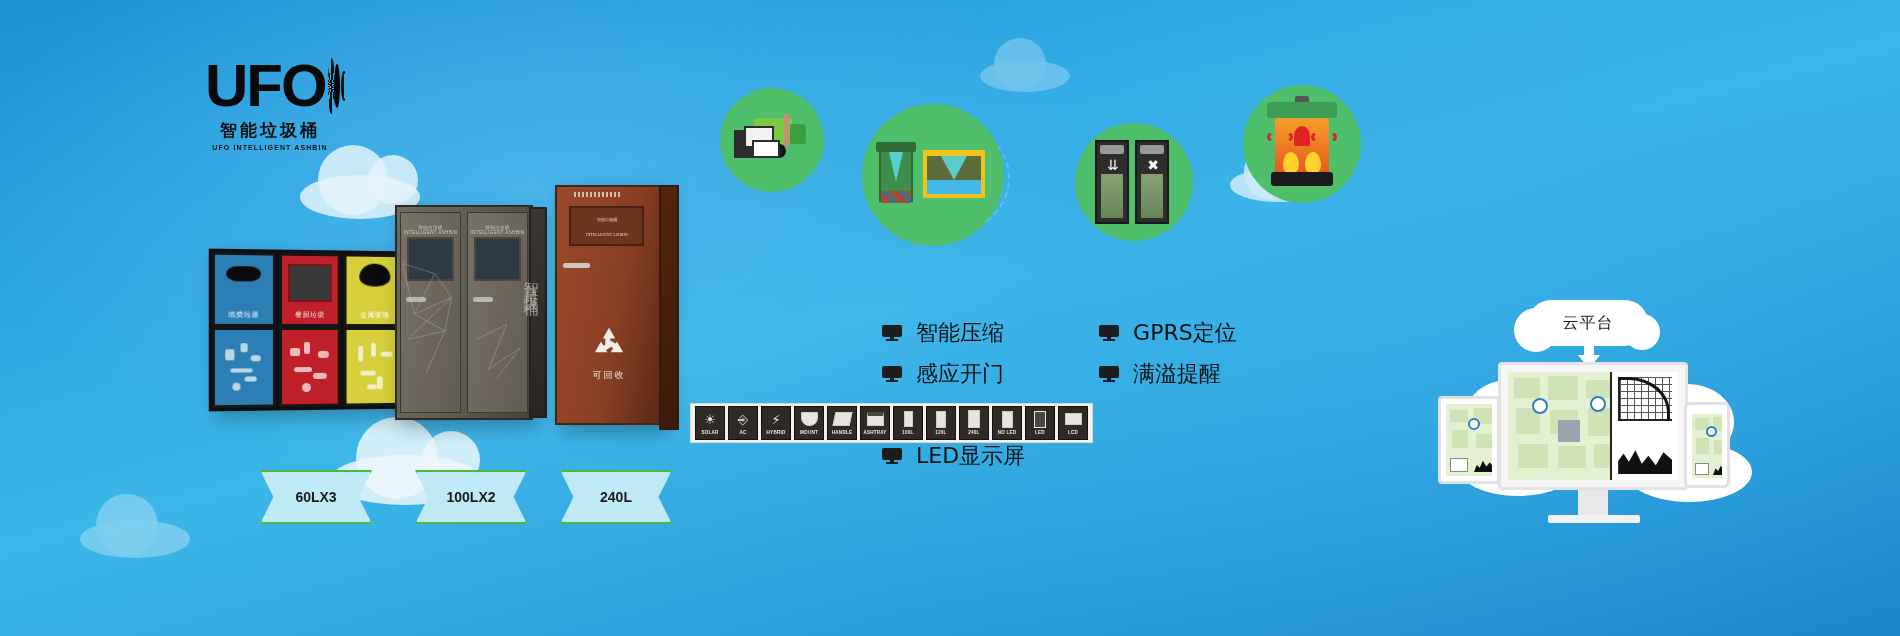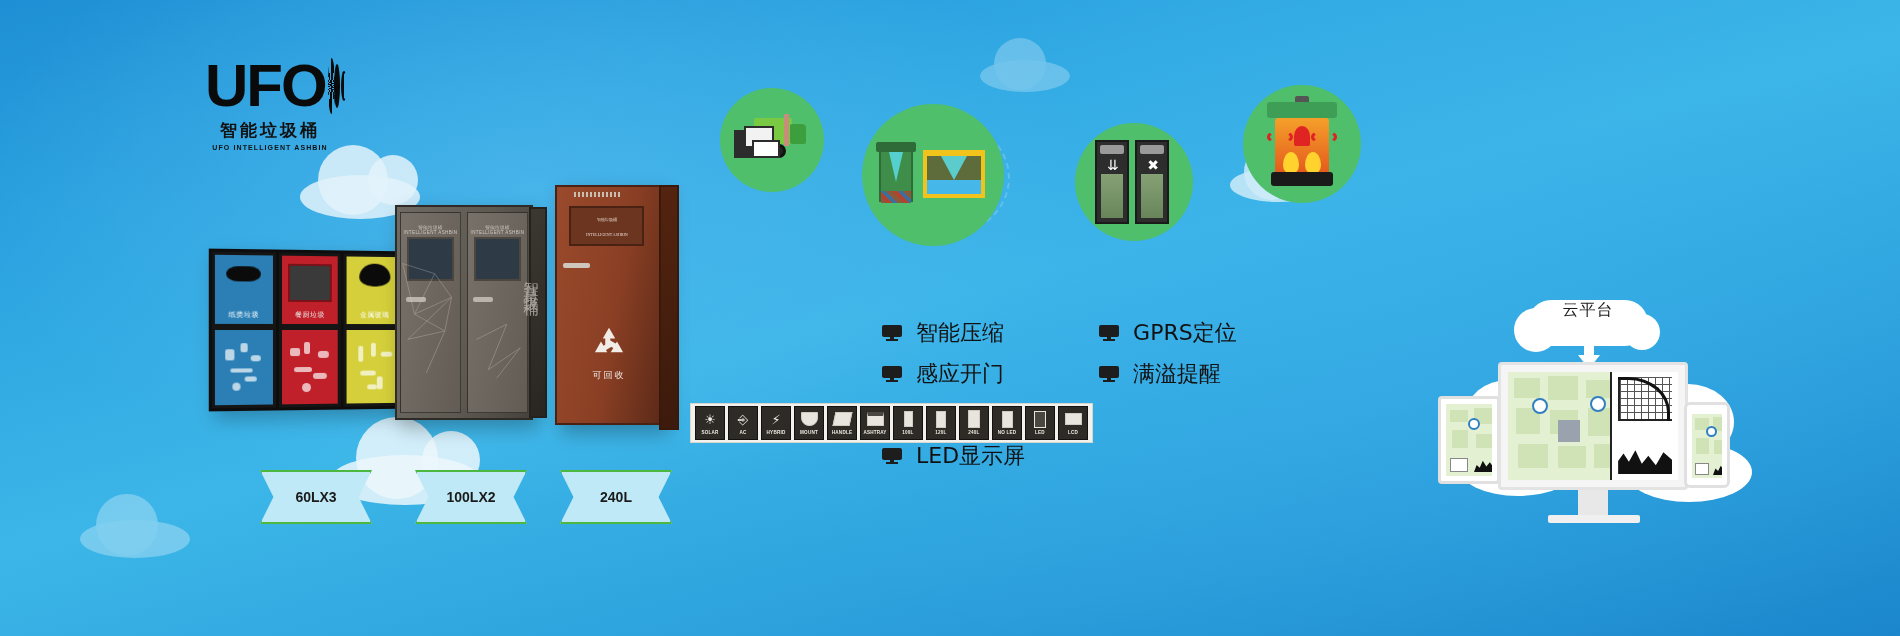--- a/index.html
+++ b/index.html
@@ -191,21 +191,21 @@
   .sglyph { width:24px; height:20px; display:flex; align-items:center; justify-content:center;
             color:#efece5; font-size:13px; line-height:1; }
   .slabel { font-size:4.6px; color:#efece5; font-weight:700; letter-spacing:.2px; margin-top:1px;
             font-family:"Liberation Sans", sans-serif; }
   .gbox { width:17px; height:14px; background:#e8e5de; border:1px solid #cfcbc2; }
   .gbox.dark { background:#4a4640; }
 
   
   .platform { position:absolute; left:1430px; top:300px; width:330px; height:290px; }
   .cloudlbl { position:absolute; left:98px; top:0; width:120px; height:46px; background:#fff;
-              border-radius:24px; display:flex; justify-content:center; }
+              border-radius:24px; display:flex; align-items:center; justify-content:center; }
   .cloudlbl:before { content:""; position:absolute; width:44px; height:44px; background:#fff;
               border-radius:50%; left:-14px; top:8px; }
   .cloudlbl:after { content:""; position:absolute; width:36px; height:36px; background:#fff;
               border-radius:50%; right:-12px; top:14px; }
   .cloudlbl span { position:relative; z-index:2; font-size:16px; color:#1a1a1a; letter-spacing:1px; }
   .arrowdn { position:absolute; left:148px; top:42px; width:0; height:0; }
   .arrowdn .stem { position:absolute; left:6px; top:0; width:10px; height:14px; background:#fff; }
   .arrowdn .head { position:absolute; left:0; top:13px; width:0; height:0;
       border-left:11px solid transparent; border-right:11px solid transparent; border-top:14px solid #fff; }
   .bgcloud { position:absolute; background:#fff; border-radius:50%; }

